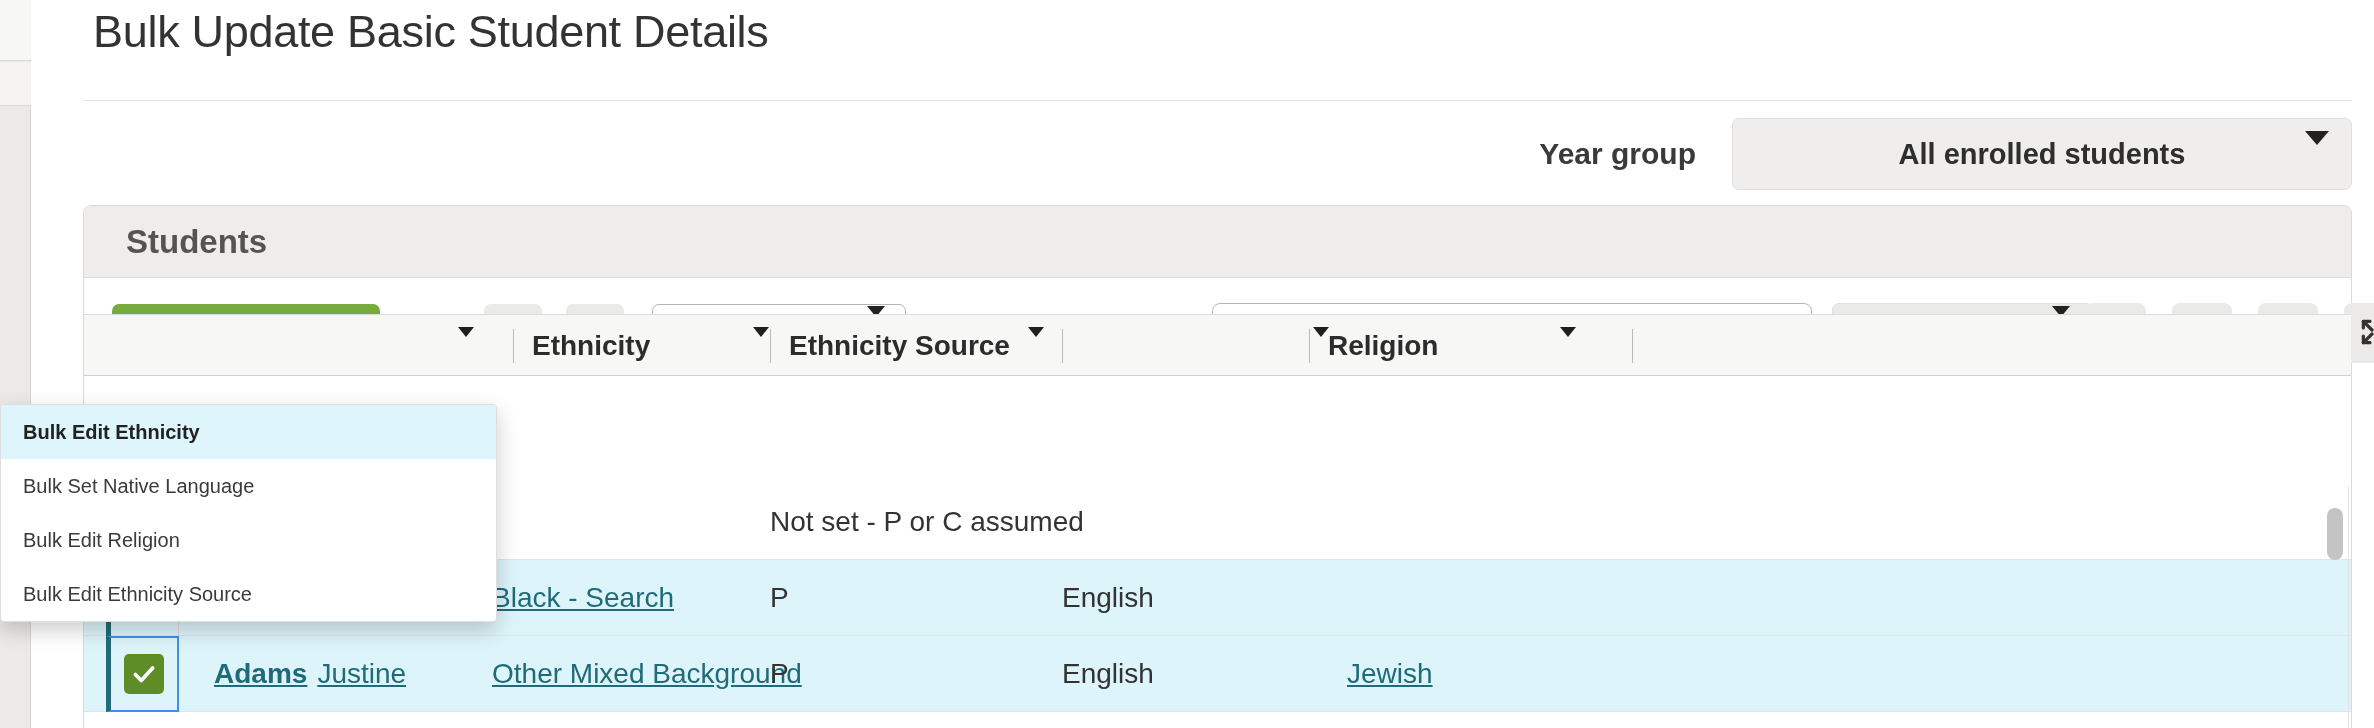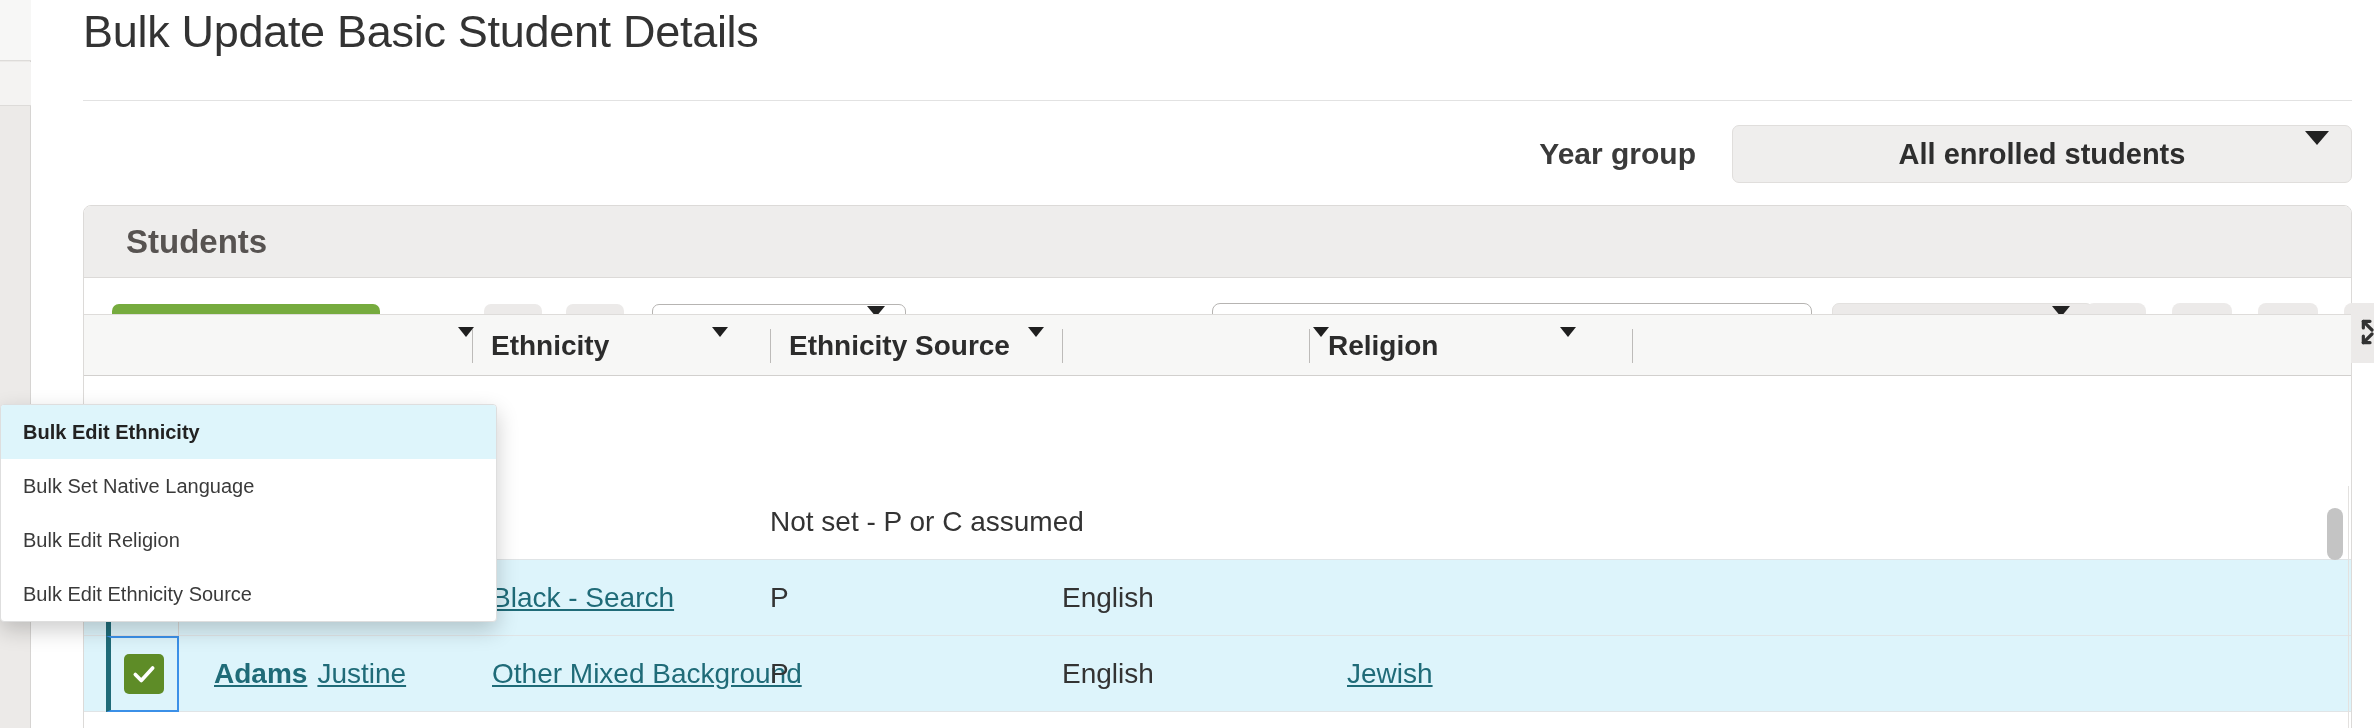--- a/index.html
+++ b/index.html
@@ -17,32 +17,32 @@
   
   .leftrail { position:absolute; left:0; top:0; width:31px; height:728px; background:#eceae8; border-right:1px solid #d6d4d2; }
   .leftrail .seg1 { position:absolute; left:0; top:0; width:31px; height:61px; background:#f7f7f6; border-bottom:1px solid #dddbd9; }
   .leftrail .seg2 { position:absolute; left:0; top:62px; width:31px; height:44px; background:#f4f3f2; border-bottom:1px solid #dddbd9; }
   .railgap { position:absolute; left:31px; top:0; width:14px; height:728px; background:#ffffff; }
 
   
   .content { position:absolute; left:45px; top:0; right:0; height:728px; background:#fff; }
 
   .page-title {
-    position:absolute; left:38px; top:4px;
+    position:absolute; left:48px; top:4px;
     font-size:45px; font-weight:400; color:#333333;
     letter-spacing:-0.3px; line-height:1.25;
     white-space:nowrap;
   }
   .title-rule { position:absolute; left:38px; top:100px; right:22px; height:1px; background:#e2e2e2; }
 
   
   .yeargroup-row { position:absolute; right:22px; top:124px; height:60px; display:flex; align-items:center; gap:36px; }
   .yeargroup-label { font-size:30px; color:#3a3a3a; font-weight:700; white-space:nowrap; }
   .yeargroup-select {
-    width:620px; height:58px; background:#efeeed; border:1px solid #e0dedc; border-radius:7px;
+    width:620px; height:72px; background:#efeeed; border:1px solid #e0dedc; border-radius:7px;
     display:flex; align-items:center; justify-content:center; position:relative; cursor:pointer;
   }
   .yeargroup-select .val { font-size:29px; font-weight:700; color:#2e2e2e; white-space:nowrap; }
   .yeargroup-select .caret { position:absolute; right:22px; top:50%; transform:translateY(-50%); }
 
   .caret-down { width:0;height:0;border-left:12px solid transparent;border-right:12px solid transparent;border-top:14px solid #222; }
   .caret-down.sm { border-left-width:9px;border-right-width:9px;border-top-width:11px; }
   .caret-down.tiny { border-left-width:8px;border-right-width:8px;border-top-width:10px;border-top-color:#1f1f1f; }
   .caret-up { width:0;height:0;border-left:11px solid transparent;border-right:11px solid transparent;border-bottom:12px solid #fff; }
 
@@ -269,21 +269,21 @@
       </div>
 
       <div class="tbl">
 
         <div class="thead">
 
           <div class="th" style="left:330px;width:78px;">
             <span class="hcaret"><span class="caret-down tiny"></span></span>
           </div>
 
-          <div class="th" style="left:384px;width:278px;padding-left:4px;">
+          <div class="th" style="left:425px;width:278px;padding-left:4px;">
             <span class="divider"></span>
             <span class="lbl">Ethnicity</span>
             <span class="hcaret"><span class="caret-down tiny"></span></span>
           </div>
 
           <div class="th" style="left:686px;width:292px;">
             <span class="divider"></span>
             <span class="lbl">Ethnicity Source</span>
             <span class="hcaret"><span class="caret-down tiny"></span></span>
           </div>

